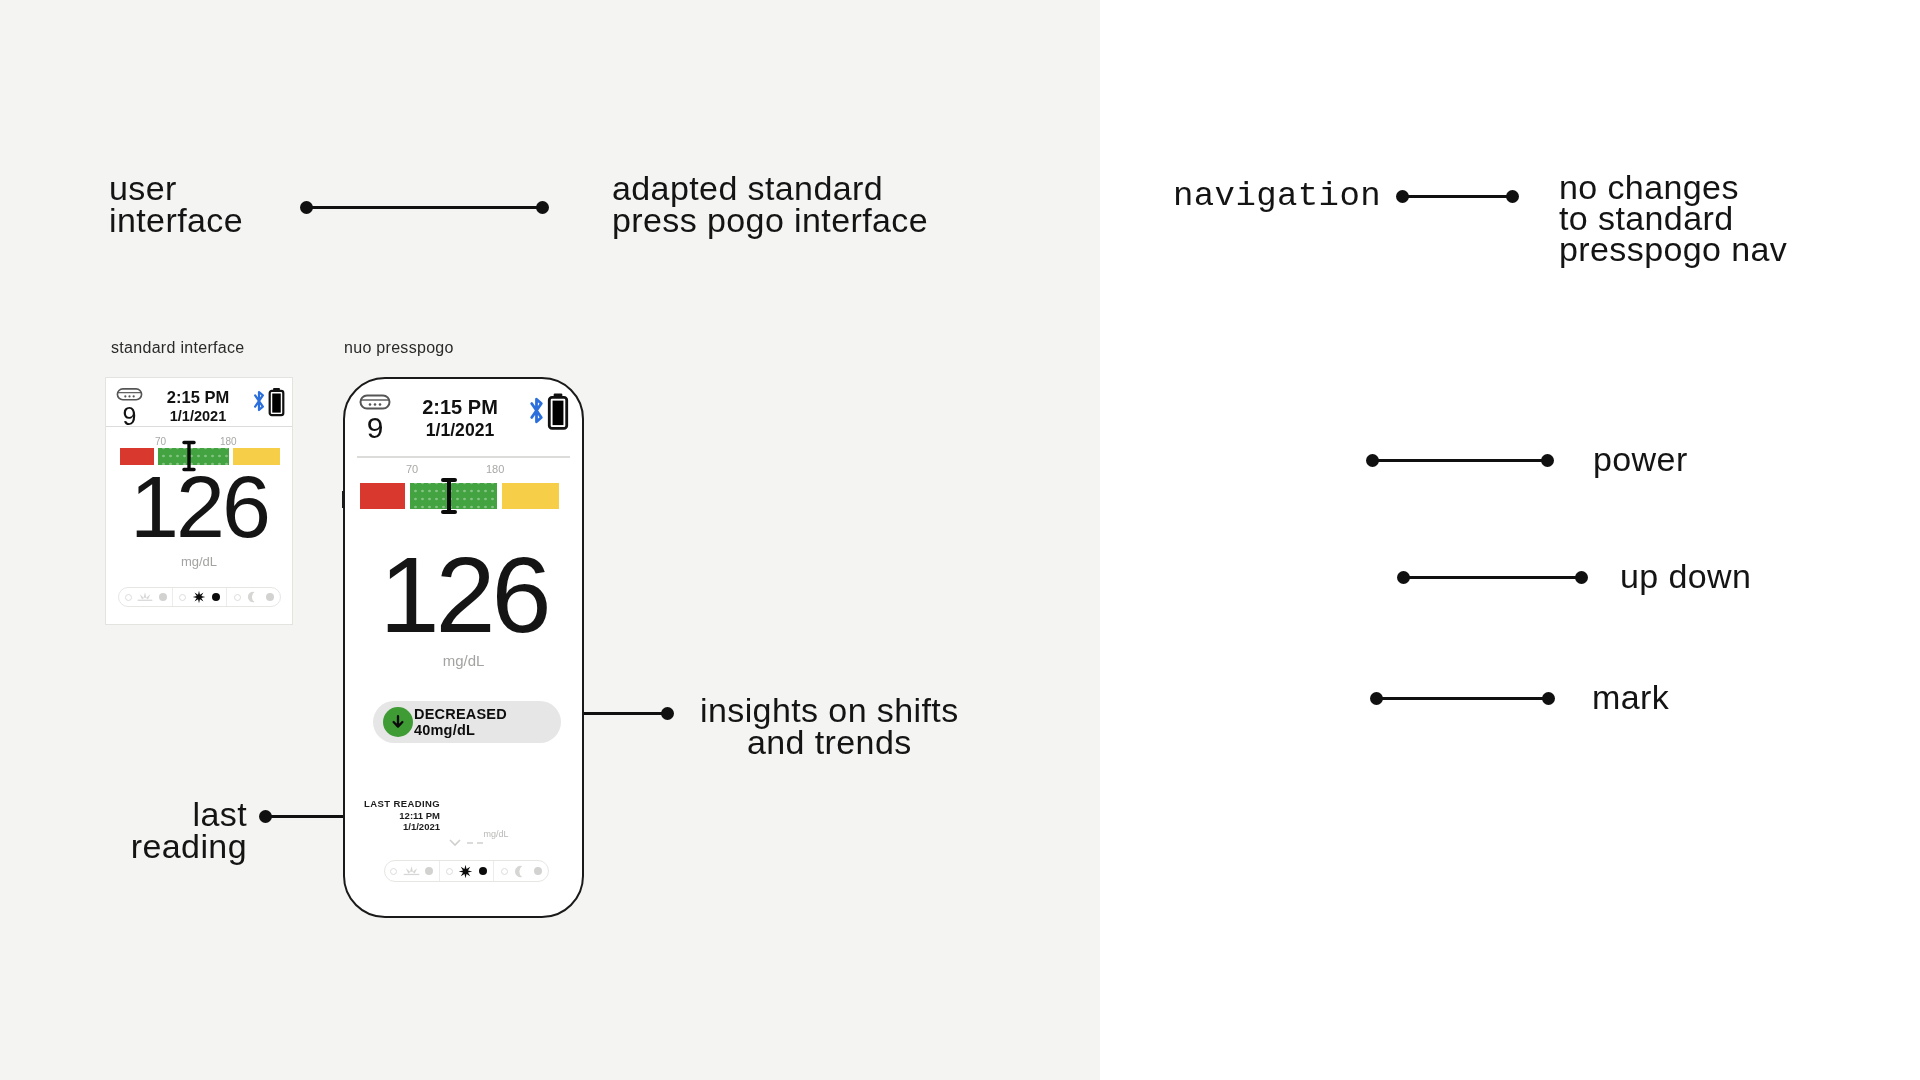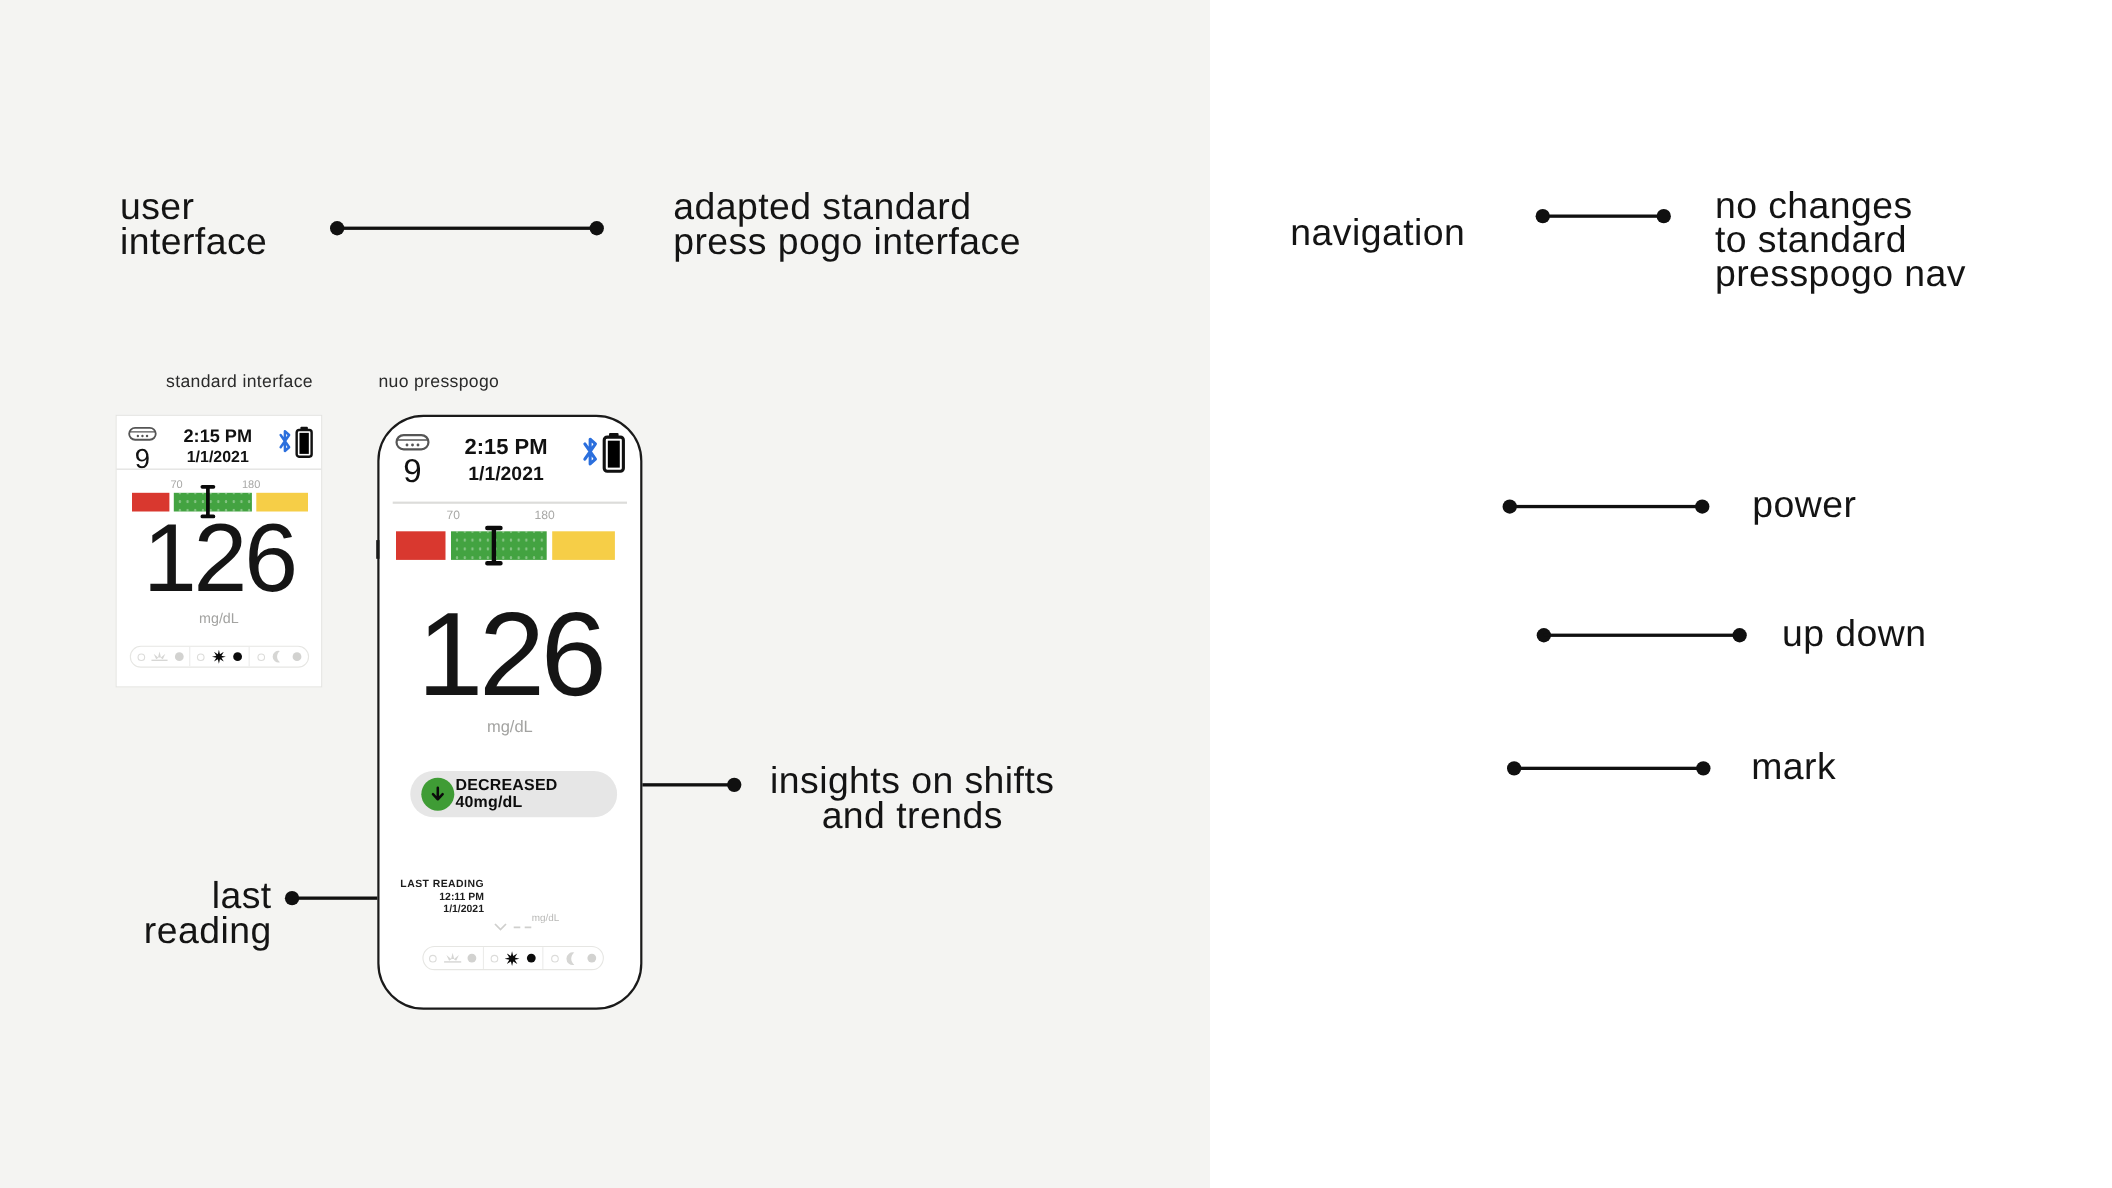--- a/index.html
+++ b/index.html
@@ -87,21 +87,21 @@
   <section class="panel-left">
 
     <div class="ann" style="left:109px;top:172px;">user
 interface</div>
     <div class="cline" style="left:306px;top:206px;width:237px;"></div>
     <div class="cdot" style="left:300px;top:201px;"></div>
     <div class="cdot" style="left:536px;top:201px;"></div>
     <div class="ann" style="left:612px;top:172px;">adapted standard
 press pogo interface</div>
 
-    <div class="caption" style="left:111px;top:339px;margin-left:40px;">standard interface</div>
+    <div class="caption" style="left:111px;top:339px;">standard interface</div>
     <div class="caption" style="left:344px;top:339px;">nuo presspogo</div>
 
     <div class="card card-standard">
       <header class="dev-header">
         <div class="sensor-group">
           <svg width="27" height="15" viewBox="0 0 32 18">
             <rect x="1.5" y="3.5" width="29" height="13" rx="6.5" fill="none" stroke="#555" stroke-width="2"></rect>
             <path d="M2 8 H30" stroke="#555" stroke-width="1.4"></path>
             <circle cx="11" cy="12.5" r="1.3" fill="#555"></circle>
               <circle cx="16" cy="12.5" r="1.3" fill="#555"></circle>
@@ -270,21 +270,21 @@
 and trends</div>
 
     <div class="ann" style="left:47px;top:798px;width:200px;text-align:right;">last
 reading</div>
     <div class="cdot" style="left:259px;top:810px;"></div>
     <div class="cline" style="left:266px;top:815px;width:77px;"></div>
   </section>
 
   <section class="panel-right">
 
-    <div class="ann" style="left:73px;top:196px;">navigation</div>
+    <div class="ann" style="left:73px;top:180px;font-family:Liberation Mono, monospace;">navigation</div>
     <div class="cline" style="left:302px;top:195px;width:110px;"></div>
     <div class="cdot" style="left:296px;top:190px;"></div>
     <div class="cdot" style="left:406px;top:190px;"></div>
     <div class="ann" style="left:459px;top:172px;line-height:31px;">no changes
 to standard
 presspogo nav</div>
 
     <div class="cdot" style="left:266px;top:454px;"></div>
     <div class="cline" style="left:272px;top:459px;width:176px;"></div>
     <div class="cdot" style="left:441px;top:454px;"></div>

